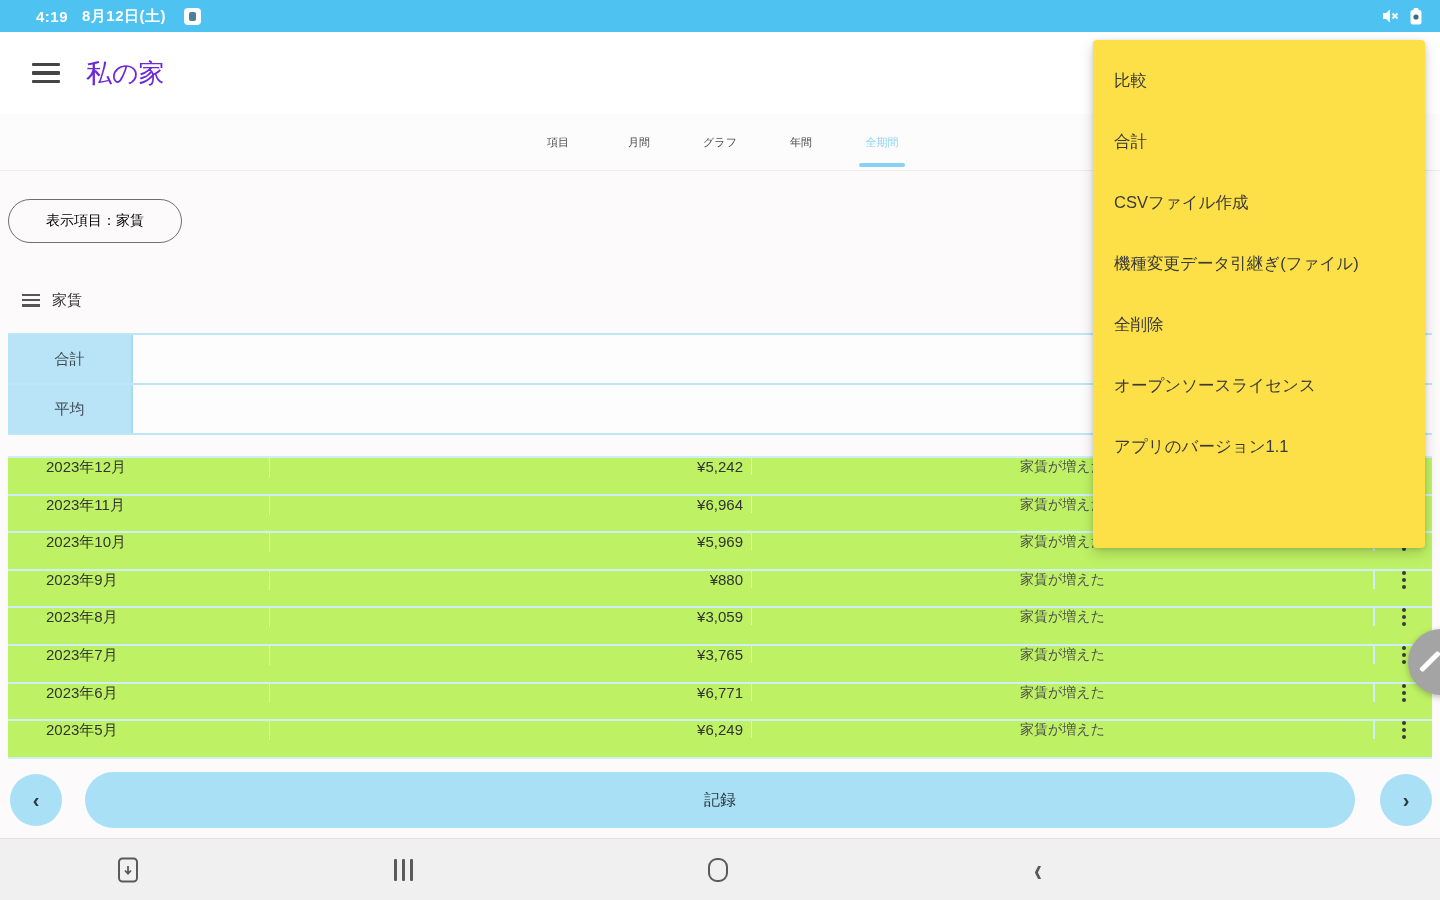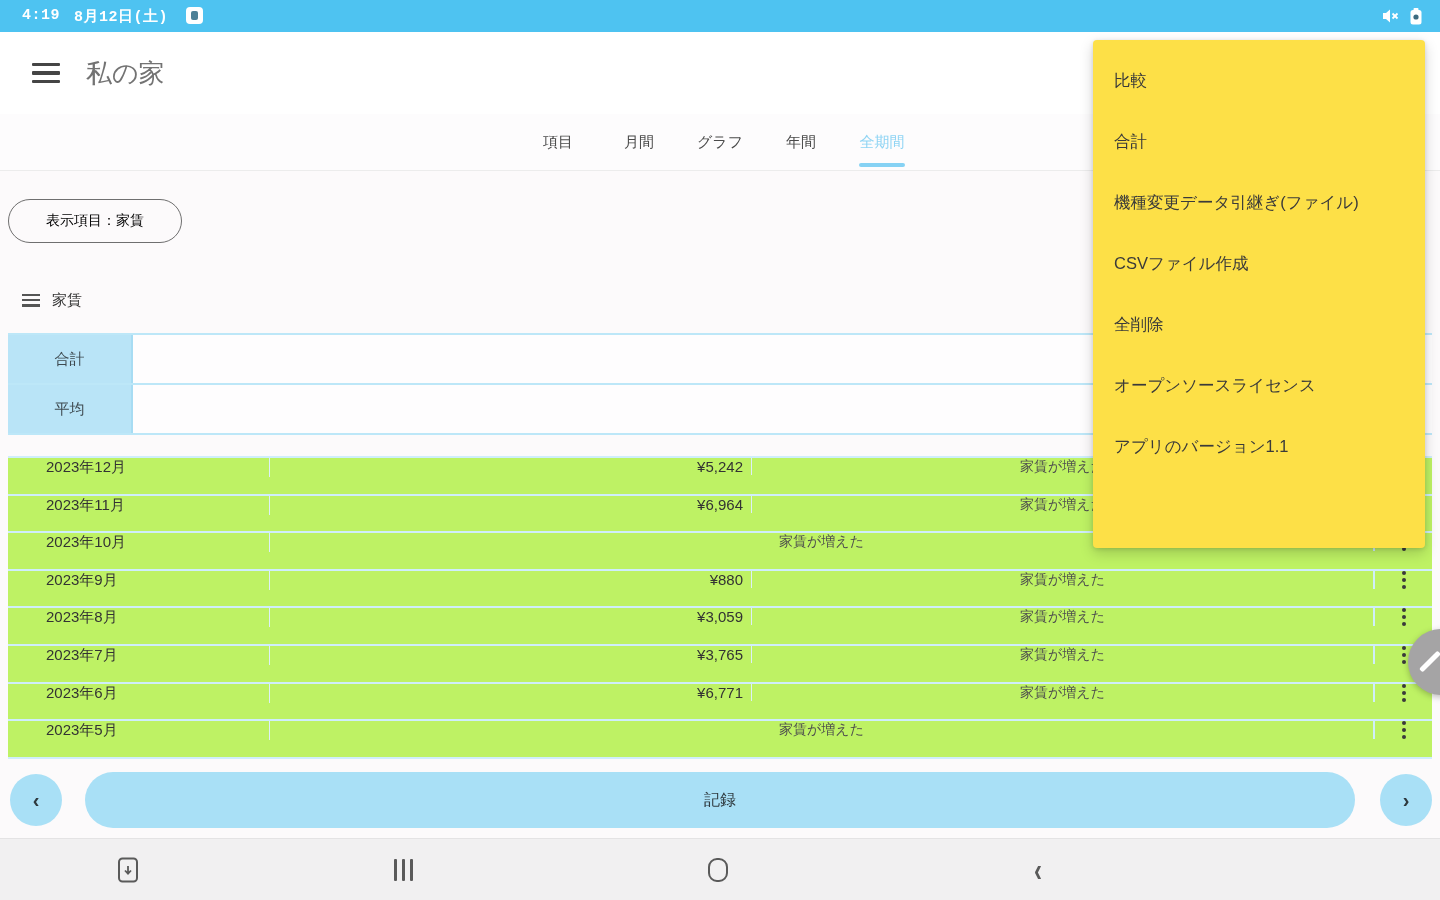--- a/index.html
+++ b/index.html
@@ -2,34 +2,34 @@
 <html><head>
 <meta charset="utf-8">
 <style>
   * { margin:0; padding:0; box-sizing:border-box; }
   html,body { width:1440px; height:900px; overflow:hidden; }
   body { font-family:"Liberation Sans","DejaVu Sans",sans-serif; background:#FCFAFB; position:relative; }
   .screen { position:absolute; inset:0; width:1440px; height:900px; }
 
   
   .status-bar { position:absolute; left:0; top:0; width:1440px; height:32px; background:#4EC3F1; color:#FFFFFF; display:flex; align-items:center; }
-  .status-left { display:flex; align-items:flex-start; gap:14px; padding-left:22px; font-size:15px; font-weight:bold; letter-spacing:.5px;font-family:Liberation Mono, monospace; }
+  .status-left { display:flex; align-items:center; gap:14px; padding-left:36px; font-size:15px; font-weight:bold; letter-spacing:.5px; }
   .status-app { width:17px; height:17px; background:#FFFFFF; border-radius:4px; margin-left:4px; display:flex; align-items:center; justify-content:center; }
   .status-app::after { content:""; width:7px; height:9px; background:#4D8096; border-radius:2px; }
   .status-right { margin-left:auto; display:flex; align-items:center; gap:10px; padding-right:18px; }
 
   
   .app-bar { position:absolute; left:0; top:32px; width:1440px; height:82px; background:#FFFFFF; display:flex; align-items:center; }
   .hamburger { width:28px; height:20px; margin-left:32px; display:flex; flex-direction:column; justify-content:space-between; cursor:pointer; }
   .hamburger span { display:block; height:3.2px; background:#454545; border-radius:1px; }
-  .app-title { margin-left:26px; font-size:26px; color:#737373; }
+  .app-title { margin-left:26px; font-size:26px; color:#6d28d9; }
 
   
   .tab-bar { position:absolute; left:0; top:114px; width:1440px; height:57px; background:#FDFCFD; border-bottom:1px solid #ECECEC; display:flex; justify-content:center; }
-  .tab { width:81px; height:100%; display:flex; align-items:center; justify-content:center; font-size:15px; color:#4A4A4A; position:relative; cursor:pointer; }
+  .tab { width:81px; height:100%; display:flex; align-items:center; justify-content:center; font-size:11px; color:#4A4A4A; position:relative; cursor:pointer; }
   .tab.active { color:#8FD4F4; }
   .tab.active .tab-indicator { position:absolute; bottom:3px; left:50%; transform:translateX(-50%); width:46px; height:4px; border-radius:2px; background:#86D2F4; }
 
   
   .chip { position:absolute; left:8px; top:199px; width:174px; height:44px; border:1.6px solid #6F6F6F; border-radius:22px; background:transparent; display:flex; align-items:center; justify-content:center; font-size:14px; color:#000000; cursor:pointer; }
 
   
   .category-row { position:absolute; left:22px; top:288px; height:24px; display:flex; align-items:center; gap:12px; }
   .drag-handle { width:18px; height:13px; display:flex; flex-direction:column; justify-content:space-between; }
   .drag-handle span { display:block; height:2.6px; background:#555555; }
@@ -174,20 +174,21 @@
           <span class="dots-icon">
             <i></i>
             <i></i>
             <i></i>
           </span>
         </div>
       </div>
 
       <div class="data-row">
         <div class="cell-month">2023年10月</div>
+        <div class="cell-amount">¥5,969</div>
         <div class="cell-memo">家賃が増えた</div>
         <div class="cell-action">
           <span class="dots-icon">
             <i></i>
             <i></i>
             <i></i>
           </span>
         </div>
       </div>
 
@@ -238,20 +239,21 @@
           <span class="dots-icon">
             <i></i>
             <i></i>
             <i></i>
           </span>
         </div>
       </div>
 
       <div class="data-row">
         <div class="cell-month">2023年5月</div>
+        <div class="cell-amount">¥6,249</div>
         <div class="cell-memo">家賃が増えた</div>
         <div class="cell-action">
           <span class="dots-icon">
             <i></i>
             <i></i>
             <i></i>
           </span>
         </div>
       </div>
     </div>
@@ -292,24 +294,24 @@
       </div>
   </div>
 
   <div class="menu">
 
       <div class="menu-item">比較</div>
 
       <div class="menu-item">合計</div>
 
 
+      <div class="menu-item">CSVファイル作成</div>
+
       <div class="menu-item">機種変更データ引継ぎ(ファイル)</div>
 
-      <div class="menu-item">CSVファイル作成</div>
-
       <div class="menu-item">全削除</div>
 
       <div class="menu-item">オープンソースライセンス</div>
 
       <div class="menu-item">アプリのバージョン1.1</div>
     </div>
 
 </div>
 
 </body></html>

